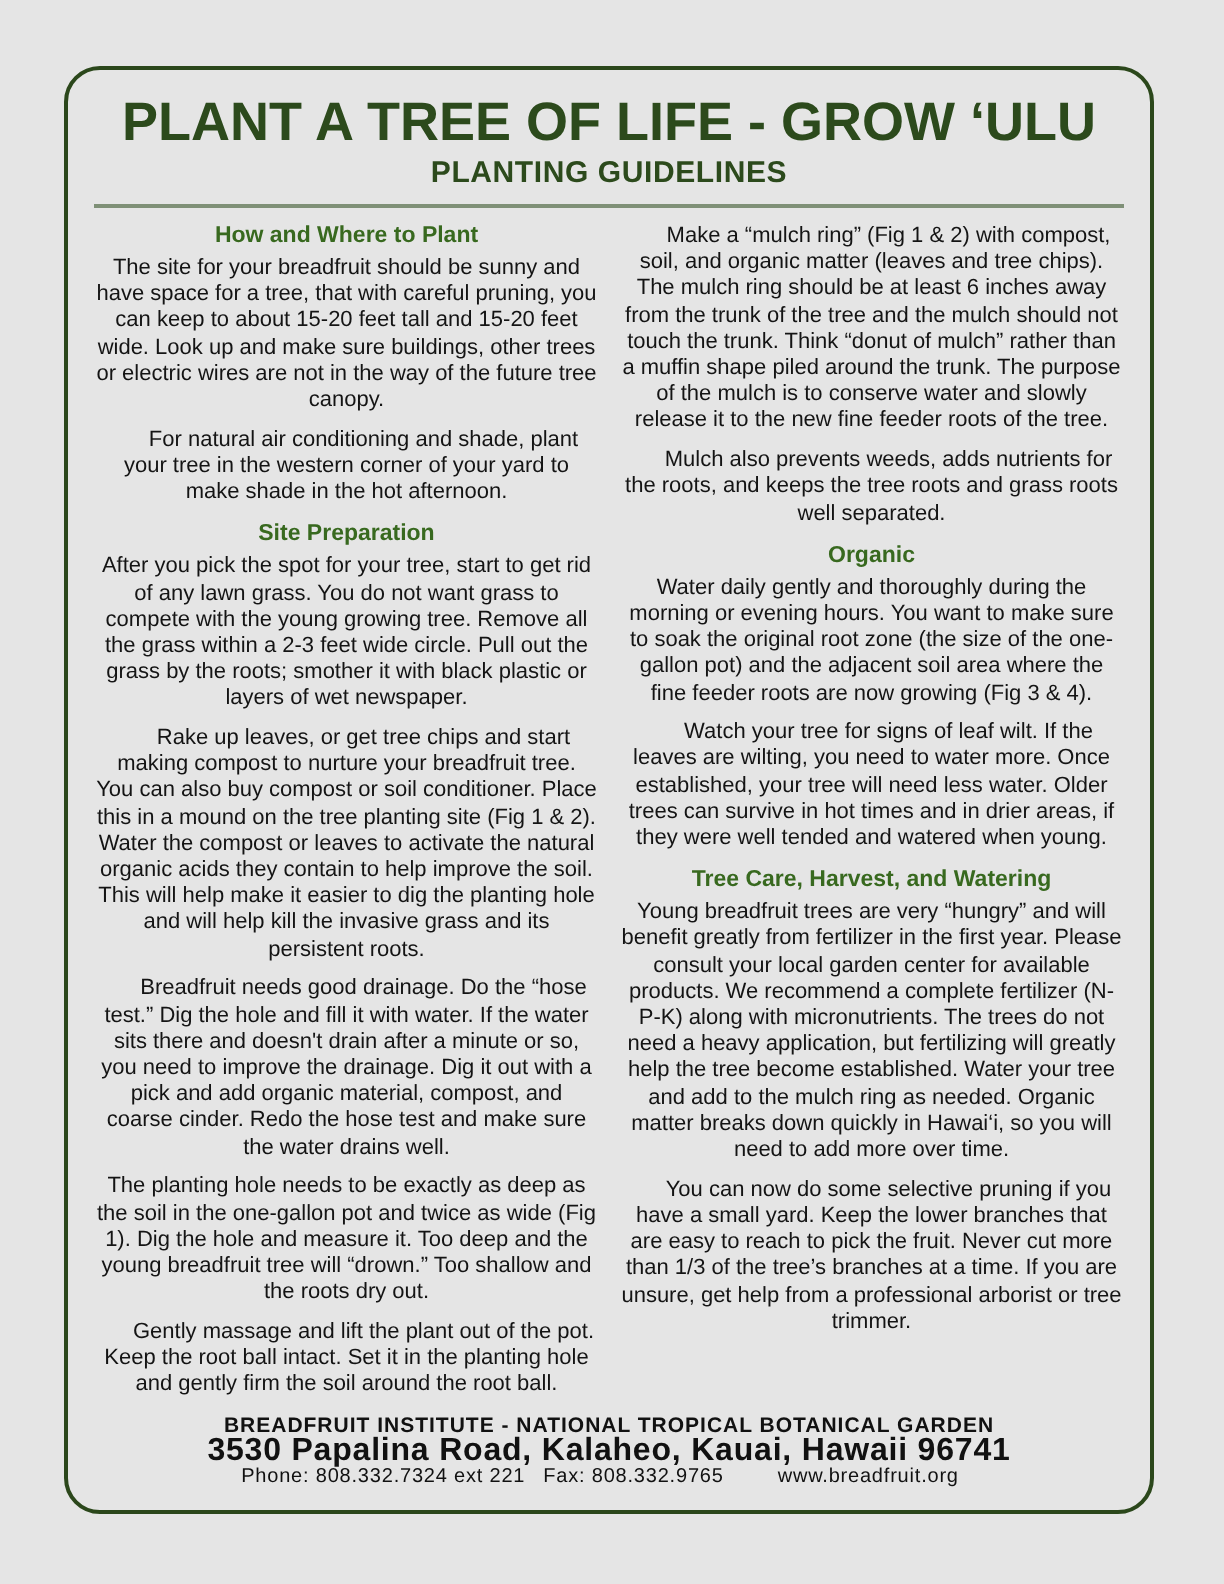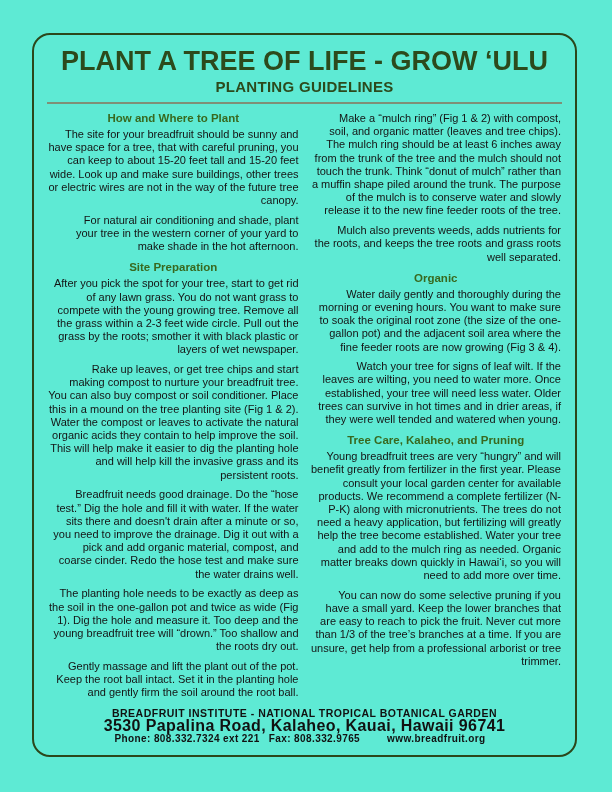--- a/index.html
+++ b/index.html
@@ -1,21 +1,21 @@
 <!DOCTYPE html>
 <html><head>
 <meta charset="utf-8">
 <style>
   * { box-sizing: border-box; }
   html, body { margin: 0; padding: 0; background: #ffffff; }
   .page {
     position: relative;
     width: 612px;
     height: 792px;
-    background: #5eead4;
+    background: #e5e5e5;
     font-family: "Liberation Sans", sans-serif;
     overflow: hidden;
   }
   .frame {
     position: absolute;
     left: 32px;
     top: 33px;
     width: 545px;
     height: 724px;
     border: 2px solid #2b471b;
@@ -62,41 +62,41 @@
     color: #38691f;
     text-align: center;
     margin: 8px 0 4px 0;
   }
   .section-heading.first { margin-top: 2px; }
   .col p {
     font-size: 11px;
     line-height: 13.2px;
     color: #141414;
     margin: 0 0 6.5px 0;
-    text-align: right;
+    text-align: center;
   }
   .col p.indent { text-indent: 17px; }
   .footer { text-align: center; margin-top: auto; padding-bottom: 1px; }
   .footer-line1 {
     font-size: 10.5px;
     font-weight: bold;
     color: #111111;
     letter-spacing: 0.5px;
     line-height: 13px;
   }
   .footer-line2 {
     font-size: 16px;
     font-weight: bold;
     color: #111111;
     letter-spacing: 0.4px;
     line-height: 12px;
   }
   .footer-line3 {
     font-size: 10px;
-    font-weight: bold;
+    font-weight: normal;
     color: #111111;
     letter-spacing: 0.4px;
     line-height: 13px;
   }
   .footer-line3 .seg { margin: 0 9px; }
   .footer-line3 .seg-web { margin-left: 18px; }
 </style>
 </head>
 <body>
 
@@ -124,21 +124,21 @@
       </div>
 
       <div class="col">
         <p class="indent" style="margin-top:2px;">Make a “mulch ring” (Fig 1 &amp; 2) with compost, soil, and organic matter (leaves and tree chips). The mulch ring should be at least 6 inches away from the trunk of the tree and the mulch should not touch the trunk. Think “donut of mulch” rather than a muffin shape piled around the trunk. The purpose of the mulch is to conserve water and slowly release it to the new fine feeder roots of the tree.</p>
         <p class="indent">Mulch also prevents weeds, adds nutrients for the roots, and keeps the tree roots and grass roots well separated.</p>
 
         <div class="section-heading">Organic</div>
         <p>Water daily gently and thoroughly during the morning or evening hours. You want to make sure to soak the original root zone (the size of the one-gallon pot) and the adjacent soil area where the fine feeder roots are now growing (Fig 3 &amp; 4).</p>
         <p class="indent">Watch your tree for signs of leaf wilt. If the leaves are wilting, you need to water more. Once established, your tree will need less water. Older trees can survive in hot times and in drier areas, if they were well tended and watered when young.</p>
 
-        <div class="section-heading">Tree Care, Kalaheo, and Pruning</div>
+        <div class="section-heading">Tree Care, Harvest, and Watering</div>
         <p>Young breadfruit trees are very “hungry” and will benefit greatly from fertilizer in the first year. Please consult your local garden center for available products. We recommend a complete fertilizer (N-P-K) along with micronutrients. The trees do not need a heavy application, but fertilizing will greatly help the tree become established. Water your tree and add to the mulch ring as needed. Organic matter breaks down quickly in Hawai‘i, so you will need to add more over time.</p>
         <p class="indent">You can now do some selective pruning if you have a small yard. Keep the lower branches that are easy to reach to pick the fruit. Never cut more than 1/3 of the tree’s branches at a time. If you are unsure, get help from a professional arborist or tree trimmer.</p>
 
       </div>
 
     </div>
 
     <div class="footer">
       <div class="footer-line1">BREADFRUIT INSTITUTE - NATIONAL TROPICAL BOTANICAL GARDEN</div>
       <div class="footer-line2">3530 Papalina Road, Kalaheo, Kauai, Hawaii 96741</div>

